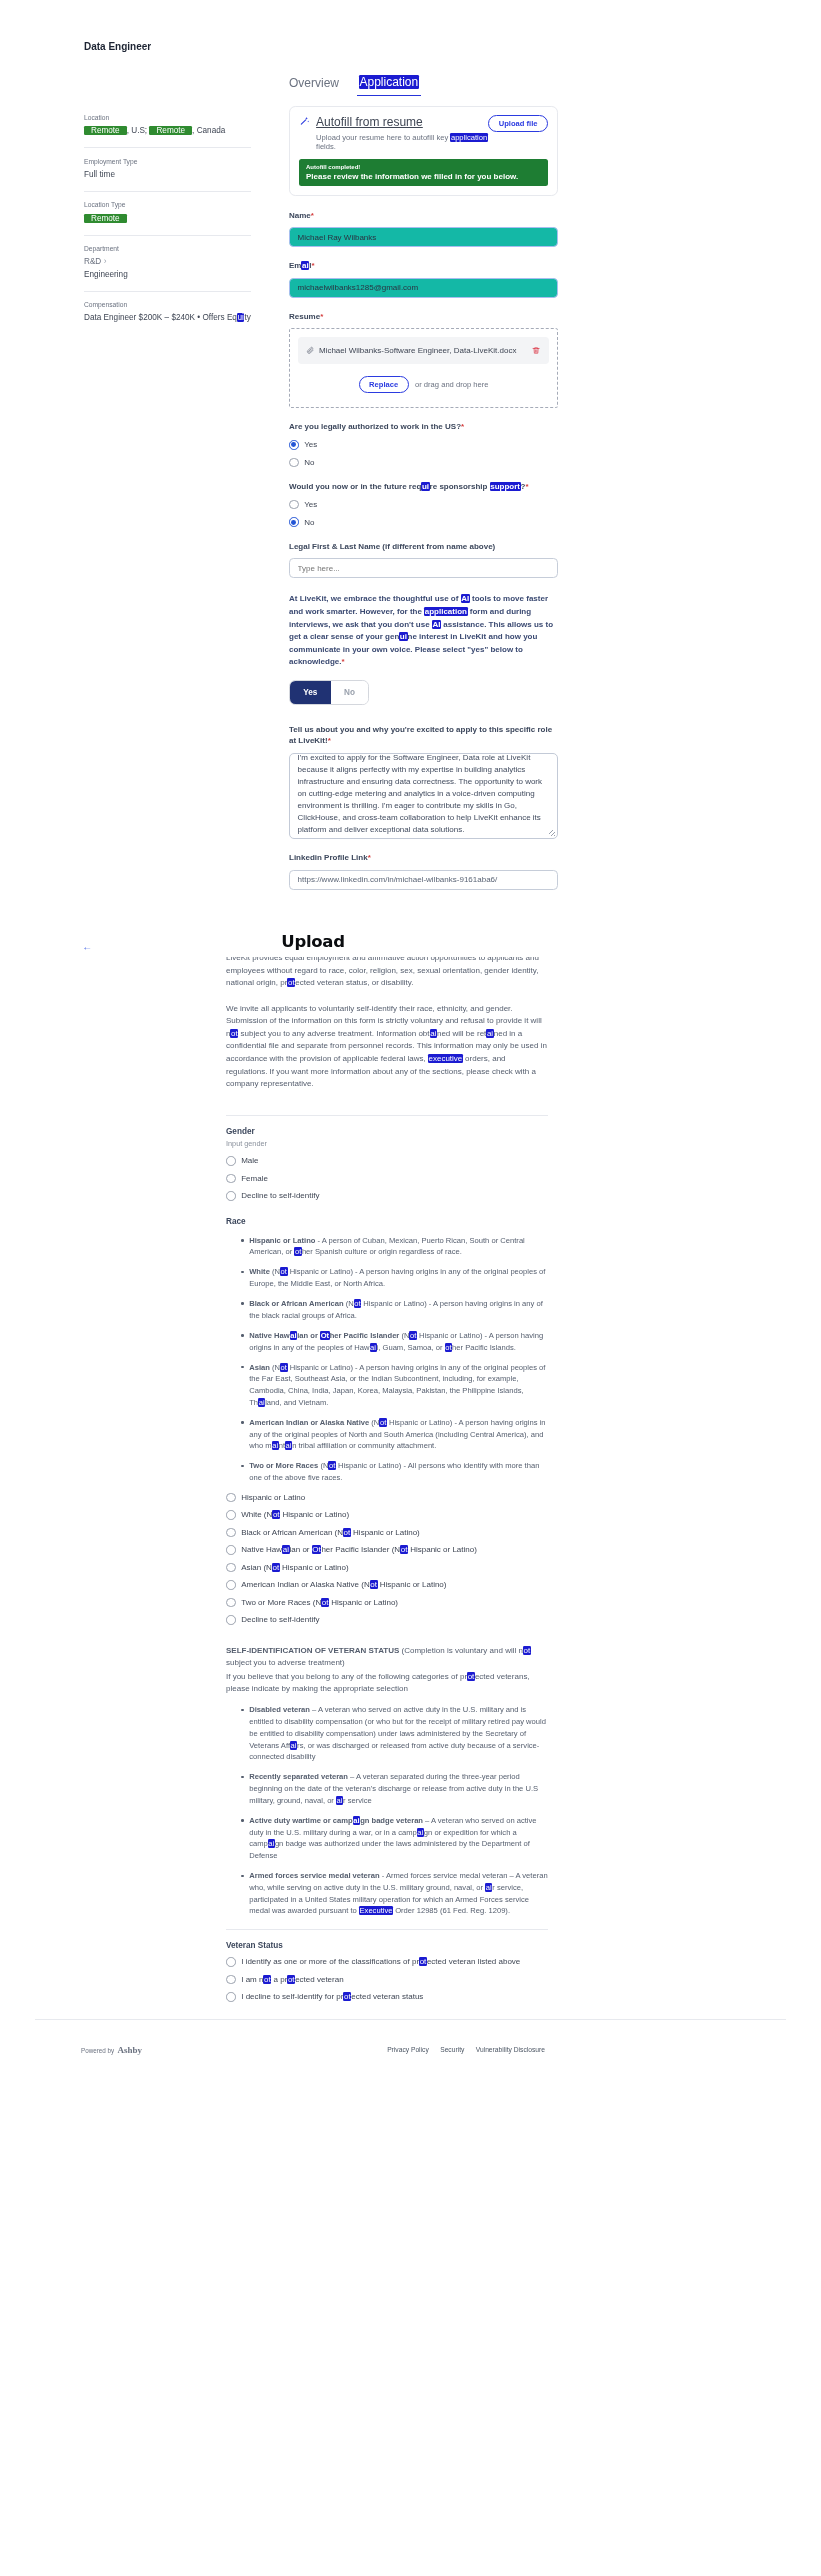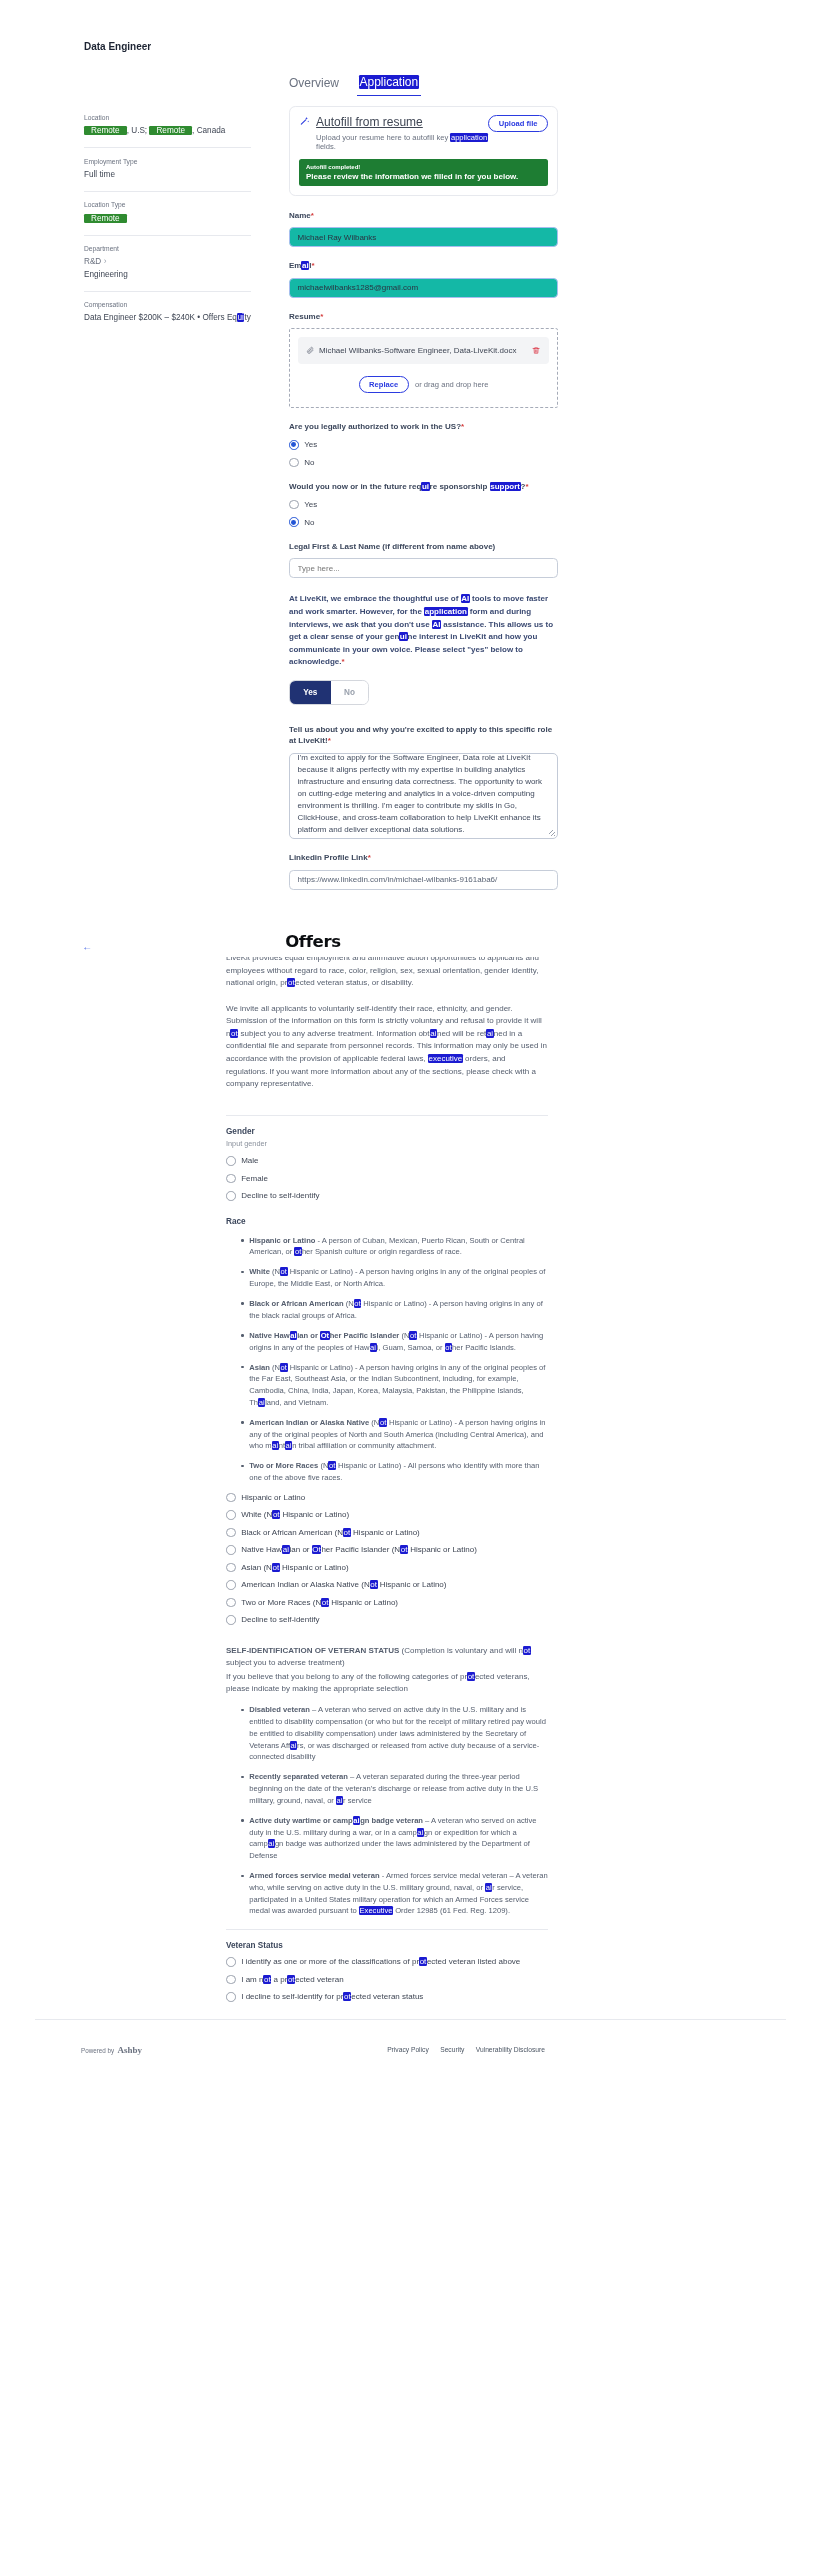--- a/index.html
+++ b/index.html
@@ -211,21 +211,21 @@
         </div>
 
         <div class="field-label"><span>Linkedin Profile Link</span><span class="req">*</span></div>
         <input class="text grayval" type="text" value="https://www.linkedin.com/in/michael-wilbanks-9161aba6/" style="">
       </main>
     </div>
   </div>
 
   <div class="bottom">
     <span class="back-arrow">←</span>
-    <div class="logo">Offers</div>
+    <div class="logo">Upload</div>
 
     <div class="eeo-col">
       <div class="clip">
         <p class="eeo-p"><span>LiveKit provides equal employment and affirmative action opportunities to applicants and employees without regard to race, color, religion, sex, sexual orientation, gender identity, national origin, pr</span><span class="hl">ot</span><span>ected veteran status, or disability.</span></p>
         <p class="eeo-p"><span>We invite all applicants to voluntarily self-identify their race, ethnicity, and gender. Submission of the information on this form is strictly voluntary and refusal to provide it will n</span><span class="hl">ot</span><span> subject you to any adverse treatment. Information obt</span><span class="hl">ai</span><span>ned will be ret</span><span class="hl">ai</span><span>ned in a confidential file and separate from personnel records. This information may only be used in accordance with the provision of applicable federal laws, </span><span class="hl">executive</span><span> orders, and regulations. If you want more information about any of the sections, please check with a company representative.</span></p>
       </div>
 
       <div class="divider"></div>
 
       <div class="section-heading">Gender</div>

